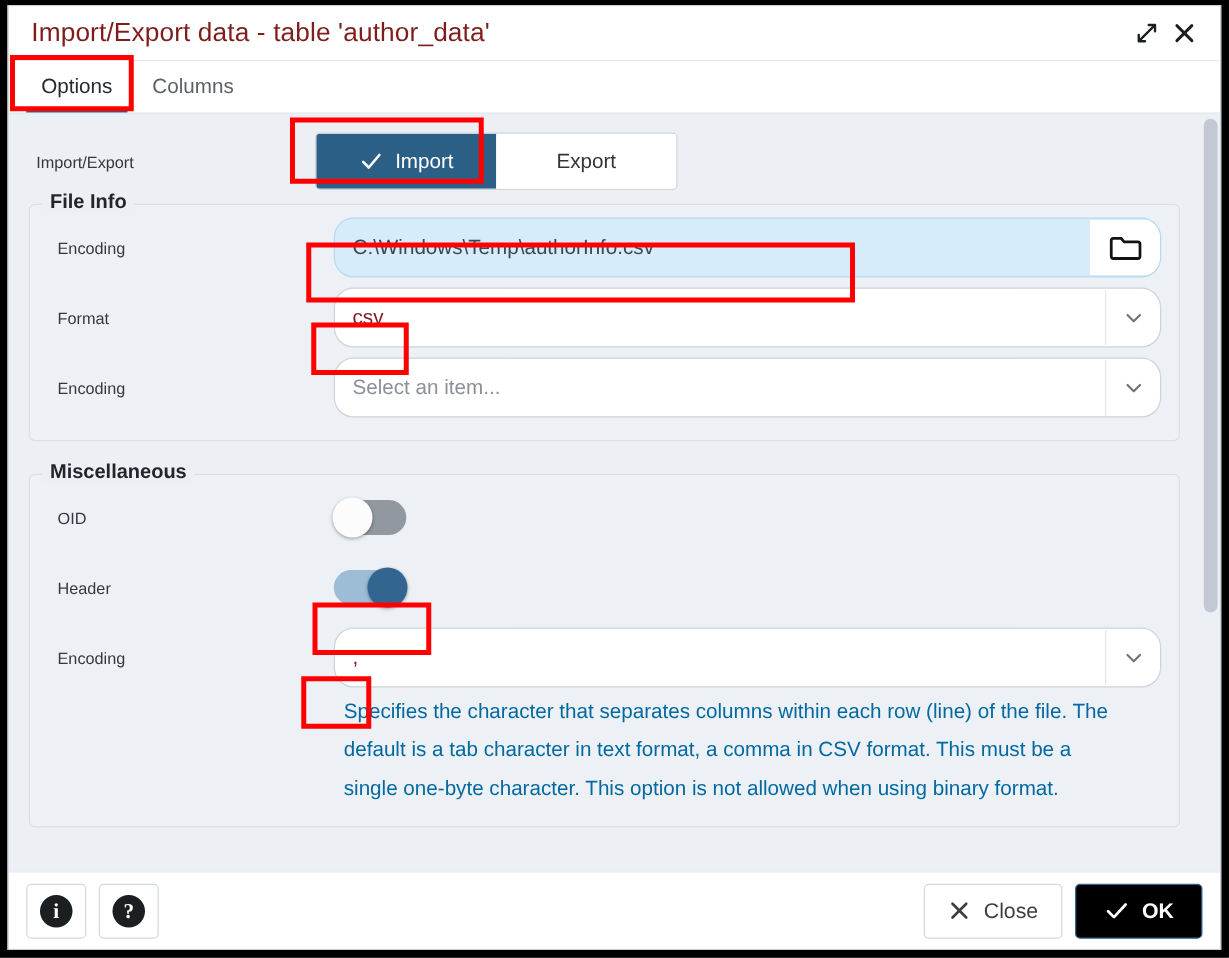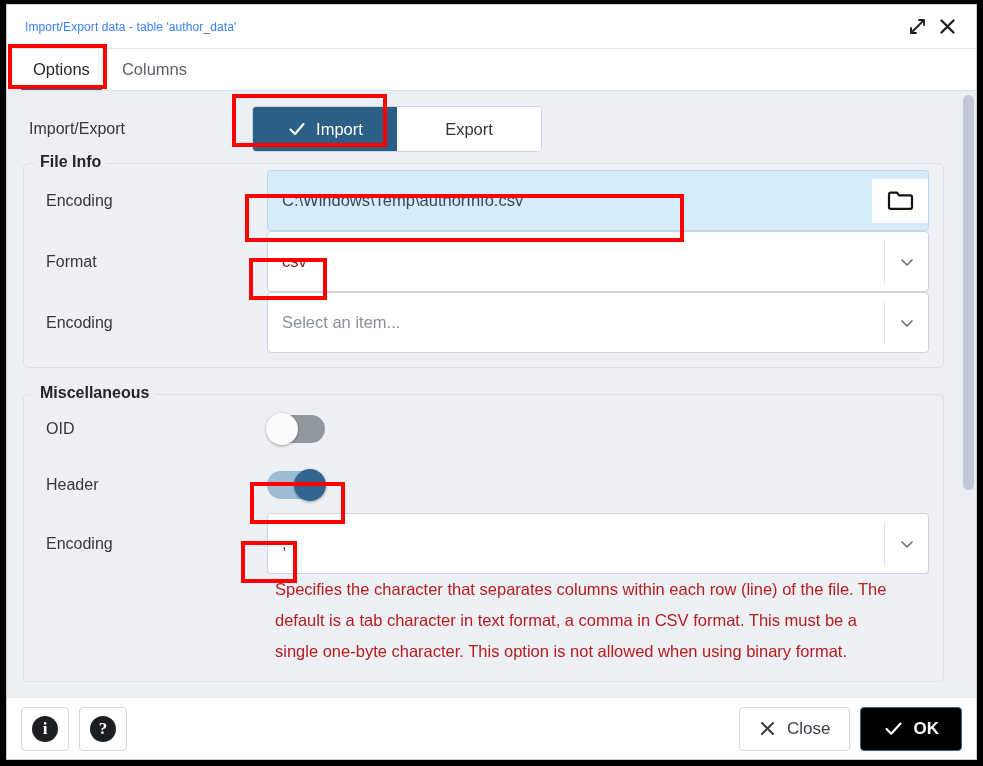--- a/index.html
+++ b/index.html
@@ -26,21 +26,21 @@
   }
   
   .titlebar {
     height: 44px; min-height: 44px;
     background: #ffffff;
     display: flex; align-items: center;
     padding: 0 14px 0 18px;
     border-bottom: 1px solid #e6e9ee;
   }
   .title-text {
-    font-size: 12px; color: #3b82f6;
+    font-size: 21px; color: #7f1d1d;
     letter-spacing: .1px;
     white-space: nowrap;
   }
   .titlebar-spacer { flex: 1; }
   .tb-btn {
     width: 30px; height: 30px;
     display: flex; align-items: center; justify-content: center;
     cursor: pointer; color: #1b1f23;
   }
   
@@ -93,21 +93,21 @@
     width: 11px; height: 66%;
     background: #c3c9d4; border-radius: 6px;
   }
   
   .row {
     display: flex; align-items: center;
     min-height: 56px;
   }
   .row-label {
     width: 229px; min-width: 229px;
-    font-size: 16px; color: #34383d;
+    font-size: 13px; color: #34383d;
     padding-left: 6px;
   }
   .row-control { flex: 1; display: flex; align-items: flex-start; }
   
   .segmented {
     display: inline-flex;
     border: 1px solid #ced4da; border-radius: 4px;
     overflow: hidden; background: #fff;
     height: 46px;
   }
@@ -131,22 +131,22 @@
   .section > .legend {
     position: absolute; top: -11px; left: 10px;
     background: #eceff3;
     padding: 0 6px;
     font-size: 16px; font-weight: bold; color: #22262b;
   }
   .section .row-label { padding-left: 8px; }
   
   .field {
     flex: 1;
-    height: 61px;
-    border: 1px solid #ced4da; border-radius: 4px;
+    height: 48px;
+    border: 1px solid #ced4da; border-radius: 16px;
     background: #ffffff;
     display: flex; align-items: center;
     overflow: hidden;
   }
   .field.focused { background: #d6ecfa; border-color: #b8d9ee; }
   .field .val {
     flex: 1;
     padding: 0 14px;
     font-size: 16.5px; color: #3e4852;
     white-space: nowrap; overflow: hidden;
@@ -178,21 +178,21 @@
     background: #fcfcfc;
     box-shadow: 0 1px 3px rgba(0,0,0,.35);
   }
   .switch.on { background: #9dbdd6; }
   .switch.on .knob { left: auto; right: -1px; background: #326690; }
   
   .help {
     margin-left: 237px;
     margin-right: 30px;
     font-size: 16.5px; line-height: 31px;
-    color: #b91c1c;
+    color: #0369a1;
     max-height: 96px;
     overflow: hidden;
   }
   
   .footer {
     height: 62px; min-height: 62px;
     background: #ffffff;
     border-top: 1px solid #e4e7eb;
     display: flex; align-items: center;
     padding: 0 14px;

